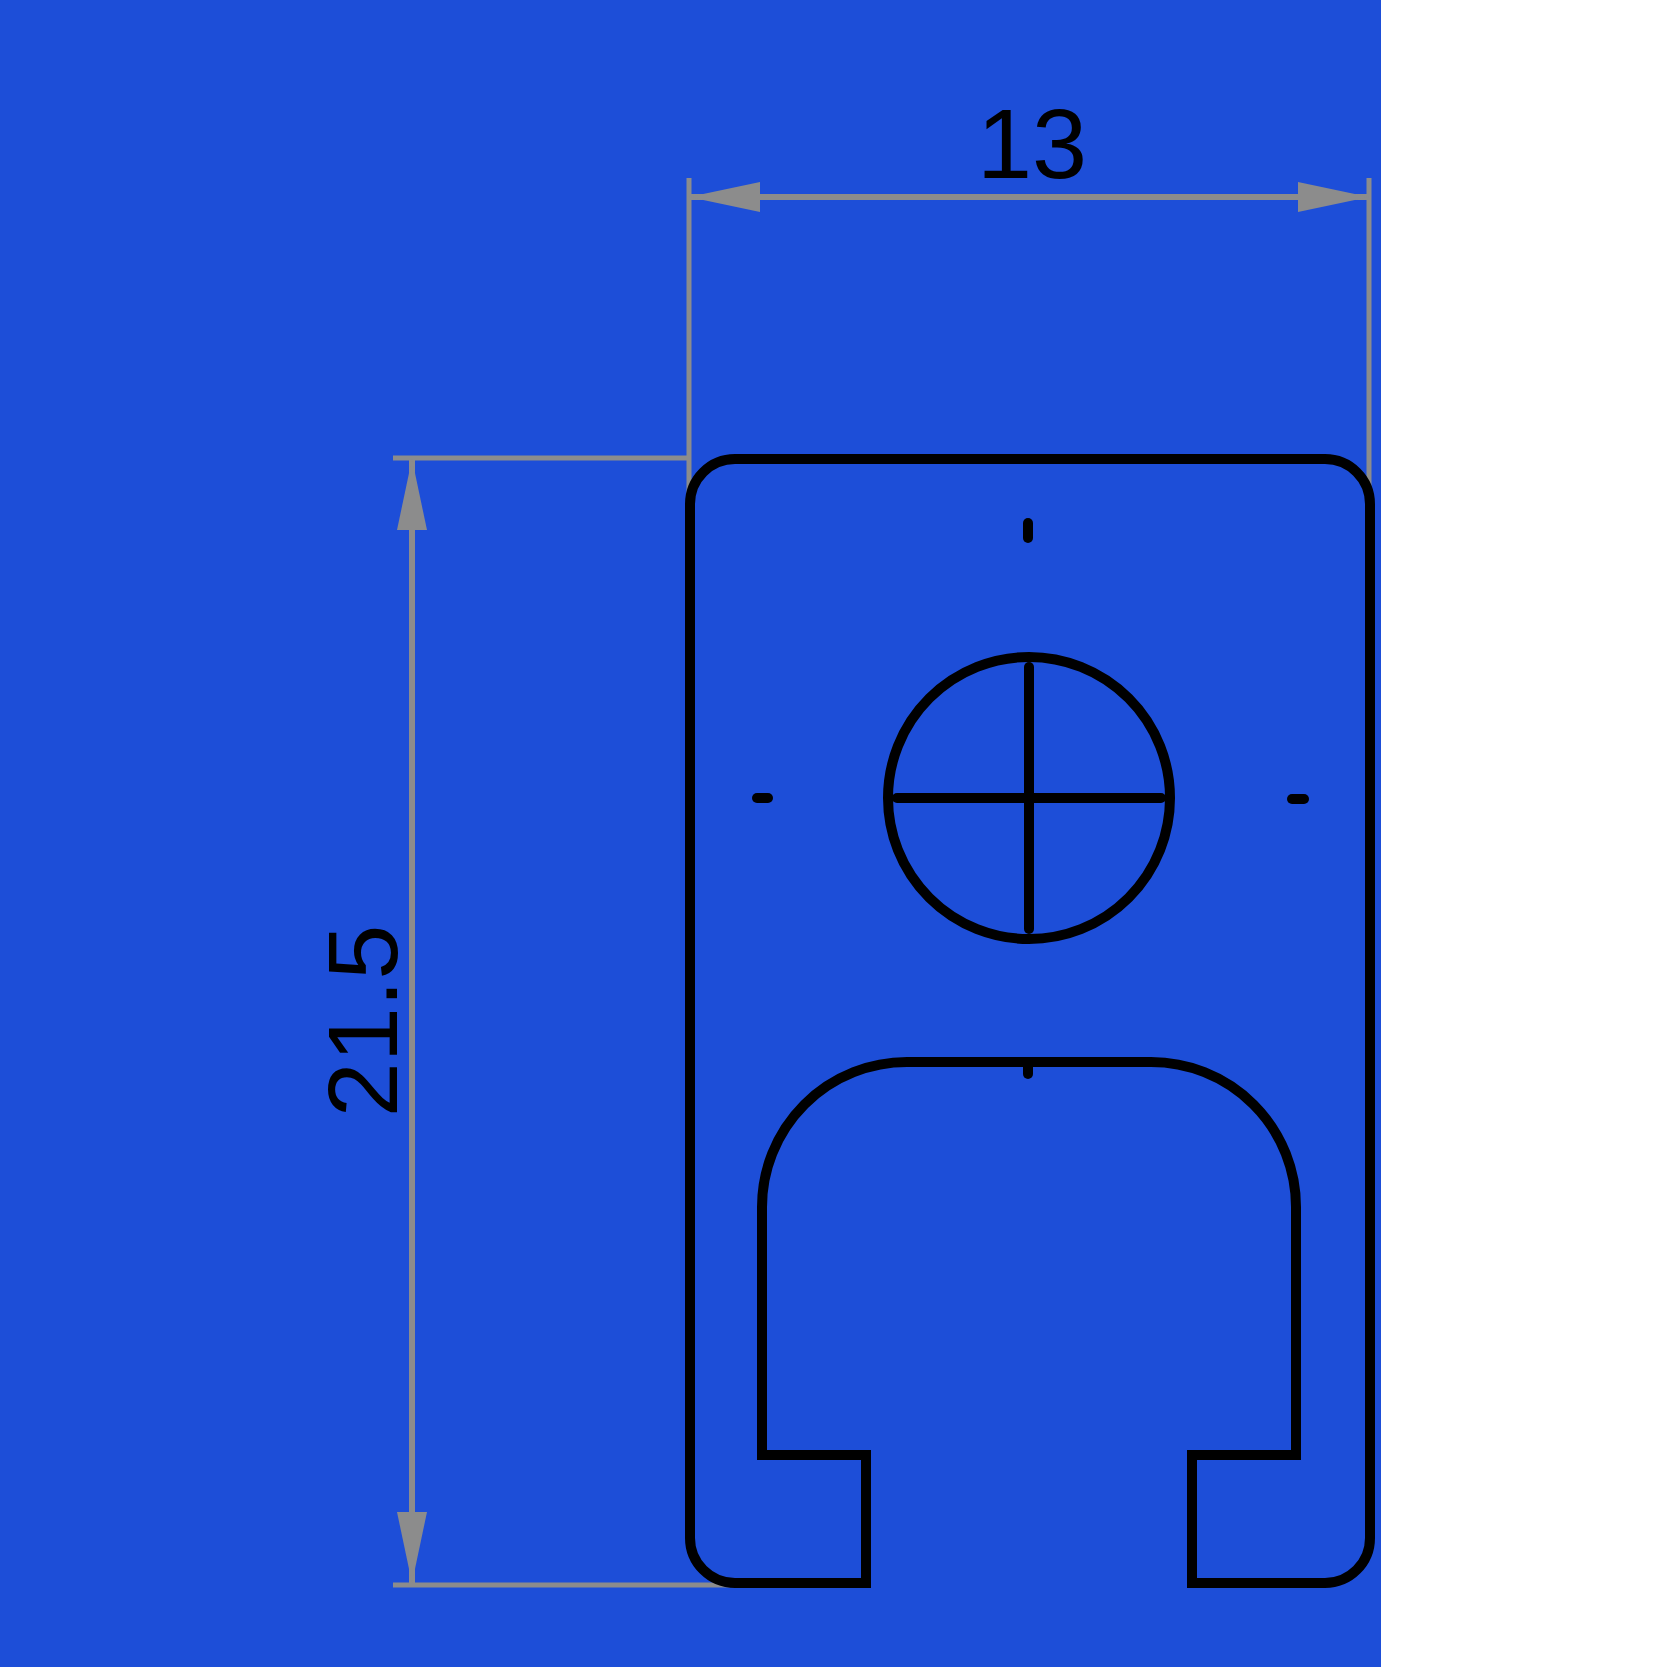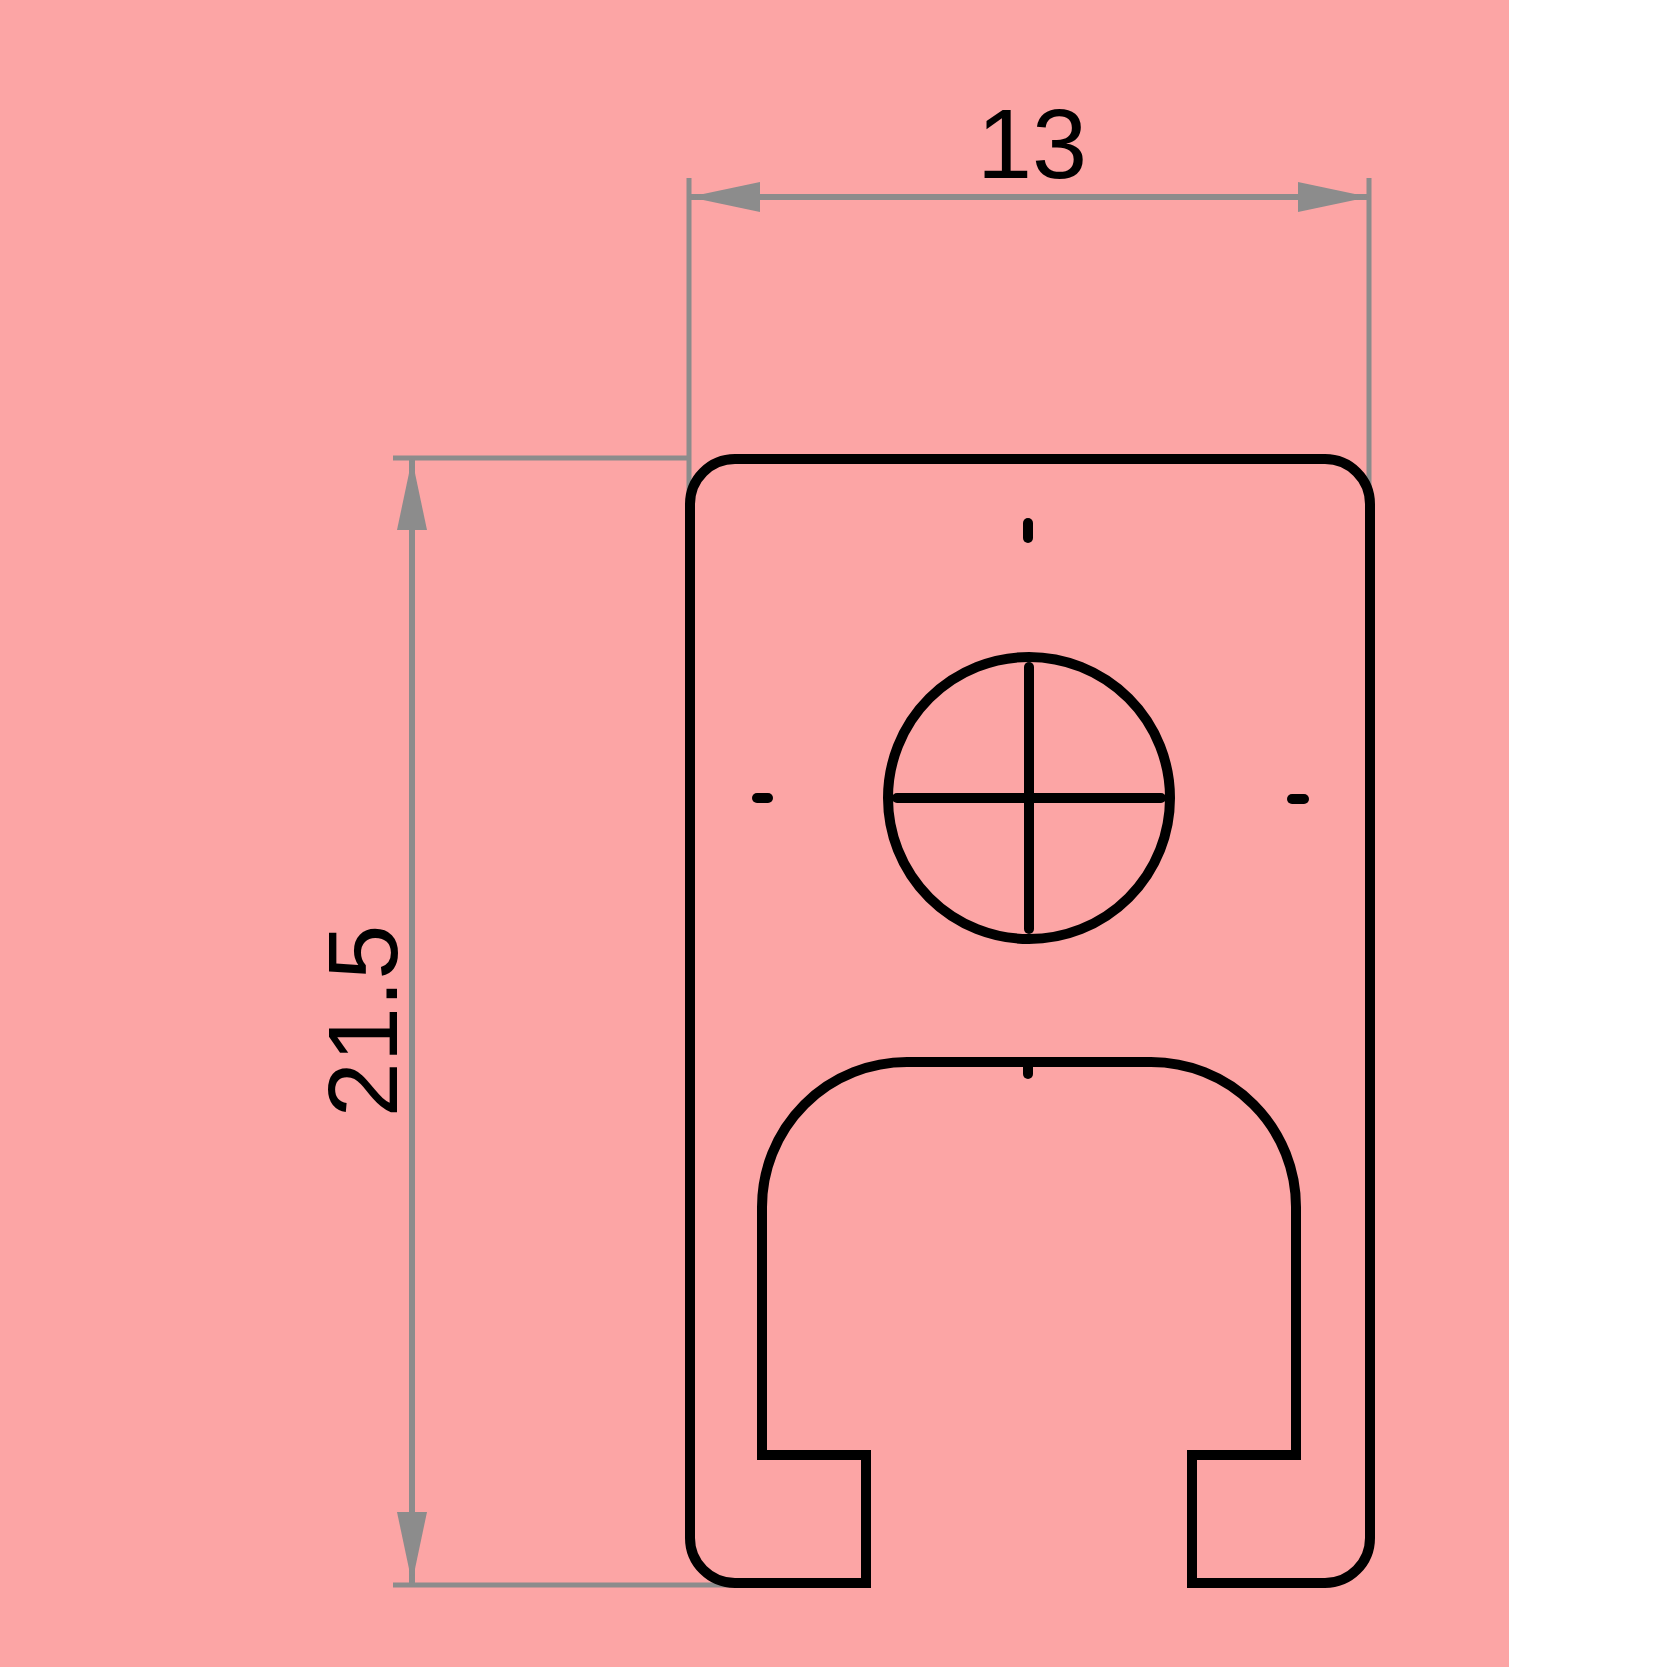--- a/index.html
+++ b/index.html
@@ -5,23 +5,23 @@
   html, body {
     margin: 0;
     padding: 0;
     background: #ffffff;
     width: 1667px;
     height: 1667px;
     overflow: hidden;
   }
   .drawing-stage {
     position: relative;
-    width: 1509px;
+    width: 1381px;
     height: 1667px;
-    background: #fca5a5;
+    background: #1d4ed8;
   }
   svg { display: block; }
   .dim-text {
     font-family: "Liberation Sans", sans-serif;
     font-size: 99px;
     font-weight: 400;
   }
   .profile-stroke {
     fill: none;
     stroke-width: 10;

